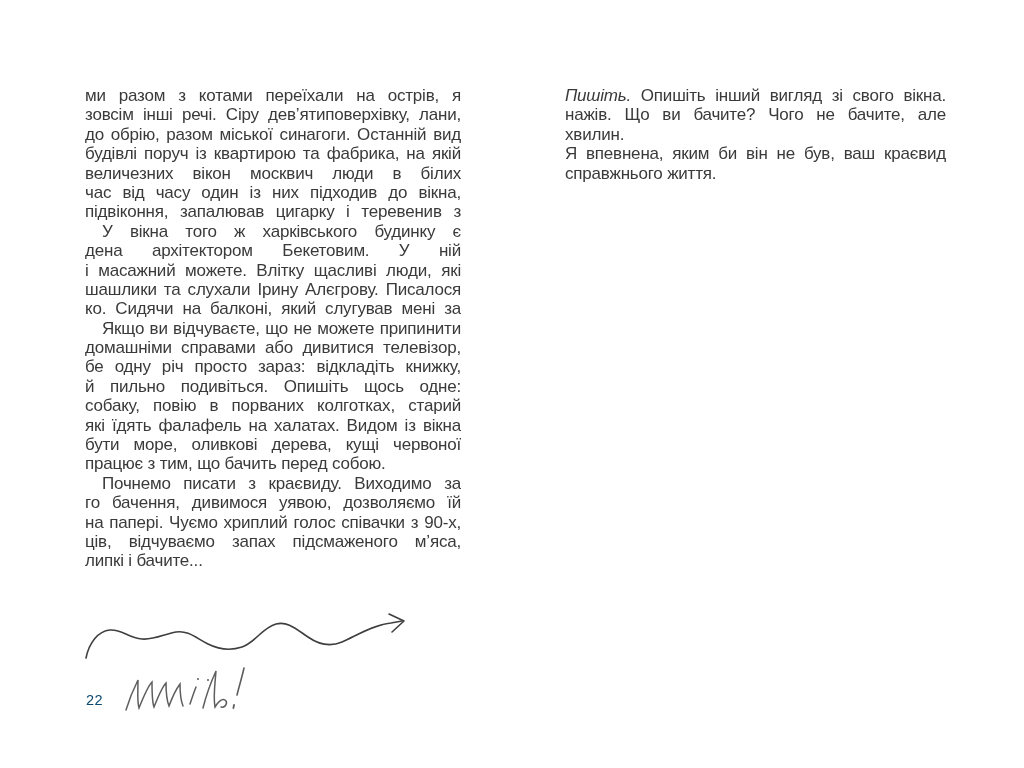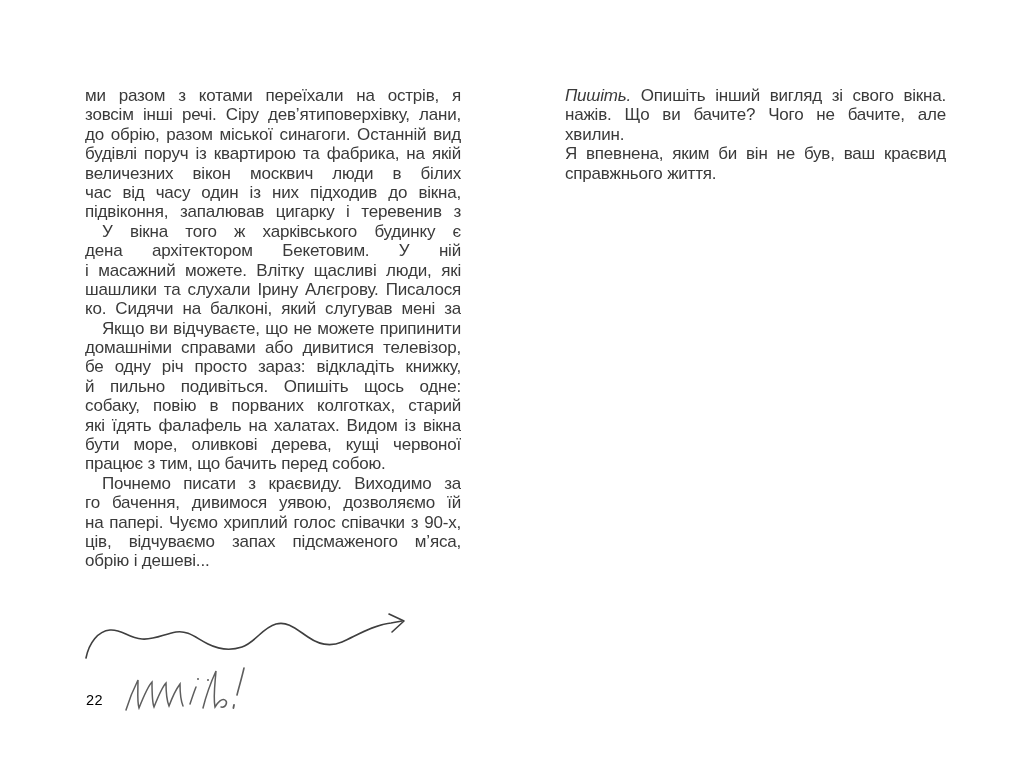--- a/index.html
+++ b/index.html
@@ -33,21 +33,21 @@
     overflow: hidden;
     height: 19.4px;
   }
   .line.nojust { text-align-last: left; }
   .line.indent { text-indent: 17px; }
   .italic { font-style: italic; }
   .folio {
     position: absolute;
     left: 86px; top: 692px;
     font-size: 14.5px;
-    color: #000000;
+    color: #0c4a6e;
     letter-spacing: 0.5px;
   }
   .arrow-doodle {
     position: absolute;
     left: 83px; top: 612px;
     width: 330px; height: 52px;
   }
   .handwriting {
     position: absolute;
     left: 118px; top: 662px;
@@ -85,21 +85,21 @@
         <div class="line"><span>собаку, повію в порваних колготках, старий </span><span class="italic">«москвич»</span><span>, підлітків,</span></div>
         <div class="line"><span>які їдять фалафель на халатах. Видом із вікна не завжди має</span></div>
         <div class="line"><span>бути море, оливкові дерева, кущі червоної герані. Письменник</span></div>
         <div class="line nojust"><span>працює з тим, що бачить перед собою.</span></div>
       </div>
       <div class="para">
         <div class="line indent"><span>Почнемо писати з краєвиду. Виходимо за рамки звичайно-</span></div>
         <div class="line"><span>го бачення, дивимося уявою, дозволяємо їй танцювати ручкою</span></div>
         <div class="line"><span>на папері. Чуємо хриплий голос співачки з 90-х, шепіт кохан-</span></div>
         <div class="line"><span>ців, відчуваємо запах підсмаженого м’яса, парфуми — масажний,</span></div>
-        <div class="line nojust"><span>обрію і дешеві...</span></div>
+        <div class="line nojust"><span>липкі і бачите...</span></div>
       </div>
     </div>
 
   <div class="page-column right">
       <div class="para">
         <div class="line"><span class="italic">Пишіть.</span><span> Опишіть інший вигляд зі свого вікна. Деталі, персо-</span></div>
         <div class="line"><span>нажів. Що ви бачите? Чого не бачите, але уявляєте? Десять</span></div>
         <div class="line nojust"><span>хвилин.</span></div>
       </div>
       <div class="para">

